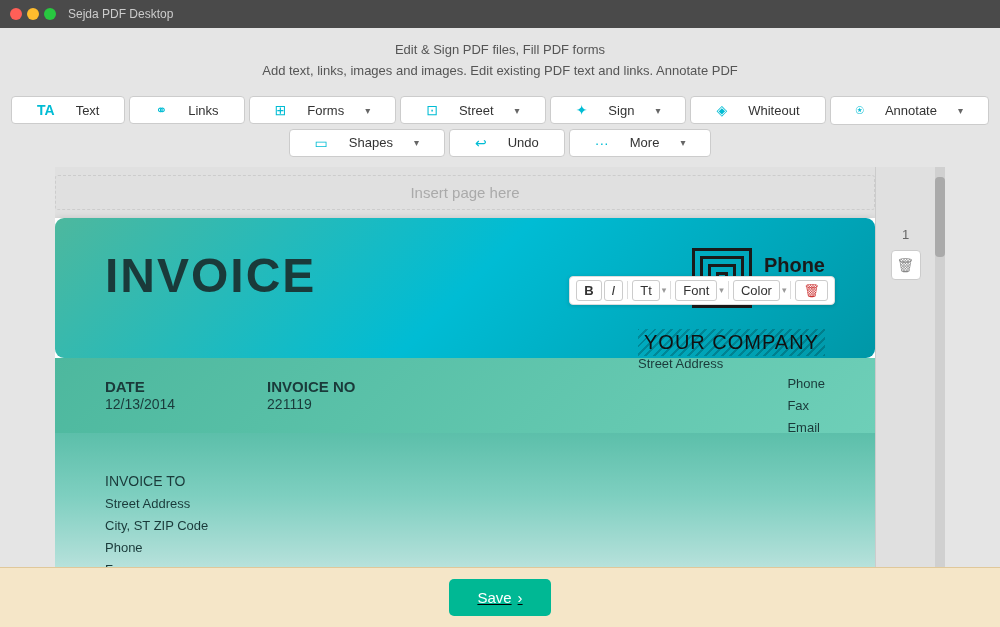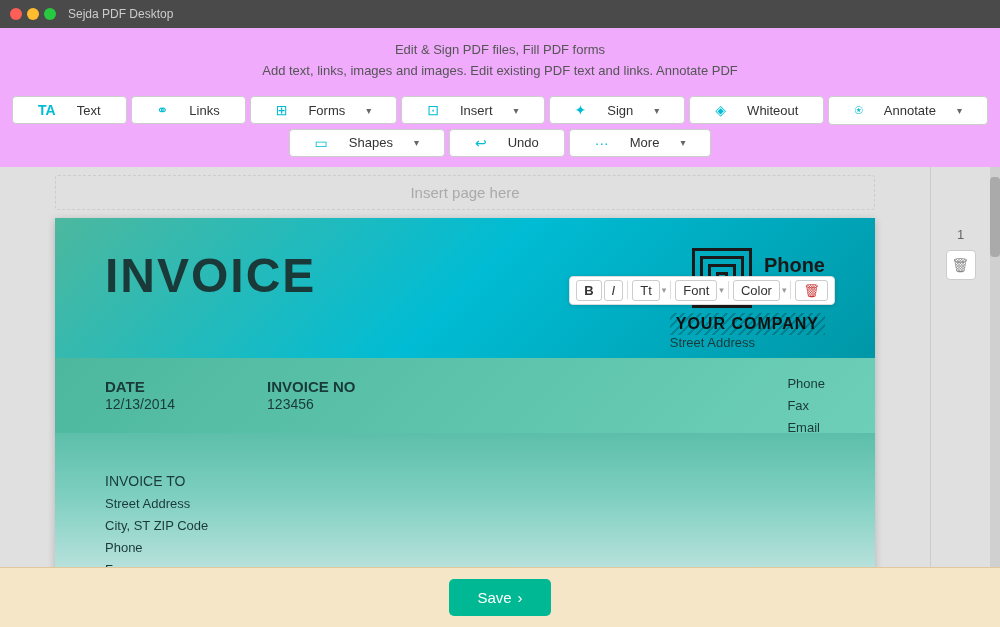--- a/index.html
+++ b/index.html
@@ -35,25 +35,26 @@
     .btn-min { background: #febc2e; }
     .btn-max { background: #28c840; }
     .title-text {
       color: #ccc;
       font-size: 12px;
       margin-left: 6px;
     }
 
     
     .main-area {
-      background: #f0abfc;
+      background: #e5e5e5;
       height: calc(627px - 28px);
       display: flex;
       flex-direction: column;
       overflow: hidden;
+      align-items: center;
     }
 
     
     .top-desc {
       text-align: center;
       padding: 12px 0 8px;
       color: #555;
       font-size: 13px;
       line-height: 1.6;
     }
@@ -125,20 +126,21 @@
     }
 
     
     .invoice-header {
       background: linear-gradient(135deg, #4db89e 0%, #00bcd4 50%, #0097a7 100%);
       padding: 30px 50px;
       display: flex;
       justify-content: space-between;
       align-items: flex-start;
       min-height: 140px;
+      border-radius: 9px;
     }
 
     .invoice-title {
       font-size: 48px;
       font-weight: bold;
       color: #1a3a3a;
       letter-spacing: 2px;
     }
 
     .logo-area {
@@ -294,20 +296,21 @@
       position: fixed;
       bottom: 0;
       left: 0;
       width: 1000px;
       height: 60px;
       background: #f5e6c8;
       display: flex;
       align-items: center;
       justify-content: center;
       border-top: 1px solid #e0c89a;
+      text-decoration: underline;
     }
     .save-btn {
       background: #00b894;
       color: white;
       border: none;
       padding: 10px 28px;
       border-radius: 5px;
       font-size: 15px;
       cursor: pointer;
       display: flex;
@@ -363,21 +366,21 @@
       <span class="icon">⚭</span>
       <span>Links</span>
     </button>
     <button class="toolbar-btn">
       <span class="icon">⊞</span>
       <span>Forms</span>
       <span class="arrow">▾</span>
     </button>
     <button class="toolbar-btn">
       <span class="icon">⊡</span>
-      <span>Insert</span>
+      <span>Street</span>
       <span class="arrow">▾</span>
     </button>
     <button class="toolbar-btn">
       <span class="icon">✦</span>
       <span>Sign</span>
       <span class="arrow">▾</span>
     </button>
     <button class="toolbar-btn">
       <span class="icon">◈</span>
       <span>Whiteout</span>
@@ -423,21 +426,21 @@
               </div>
             </div>
             <div class="logo-text">
               <div>Phone</div>
               <div>Name</div>
             </div>
           </div>
         </div>
 
         <div style="position:absolute; top: 95px; right: 50px; z-index: 5;">
-          <div style="background: repeating-linear-gradient(-45deg, rgba(0,0,0,0.2) 0px, rgba(0,0,0,0.2) 2px, transparent 2px, transparent 6px); font-size:16px; font-weight:bold; color:#111; padding: 2px 6px; letter-spacing:1px;">YOUR COMPANY</div>
+          <div style="background: repeating-linear-gradient(-45deg, rgba(0,0,0,0.2) 0px, rgba(0,0,0,0.2) 2px, transparent 2px, transparent 6px); font-size:20px; font-weight:normal; color:#111; padding: 2px 6px; letter-spacing:1px;margin-top:16px;">YOUR COMPANY</div>
           <div style="font-size:13px; color:#1a3a3a;">Street Address</div>
         </div>
 
         <div class="text-toolbar">
           <button class="text-toolbar-btn bold">B</button>
           <button class="text-toolbar-btn italic">I</button>
           <div class="text-toolbar-sep"></div>
           <button class="text-toolbar-btn">Tt</button>
           <span class="arrow" style="font-size:9px;color:#999;">▾</span>
           <div class="text-toolbar-sep"></div>
@@ -456,21 +459,21 @@
           <div>Email</div>
         </div>
 
         <div class="invoice-meta">
           <div class="meta-block">
             <label>DATE</label>
             <span>12/13/2014</span>
           </div>
           <div class="meta-block">
             <label>INVOICE NO</label>
-            <span>123456</span>
+            <span>221119</span>
           </div>
         </div>
 
         <div class="invoice-body">
           <div class="invoice-to-section">
             <div class="invoice-to-label">INVOICE TO</div>
             <div class="invoice-to-info">
               <div>Street Address</div>
               <div>City, ST ZIP Code</div>
               <div>Phone</div>

